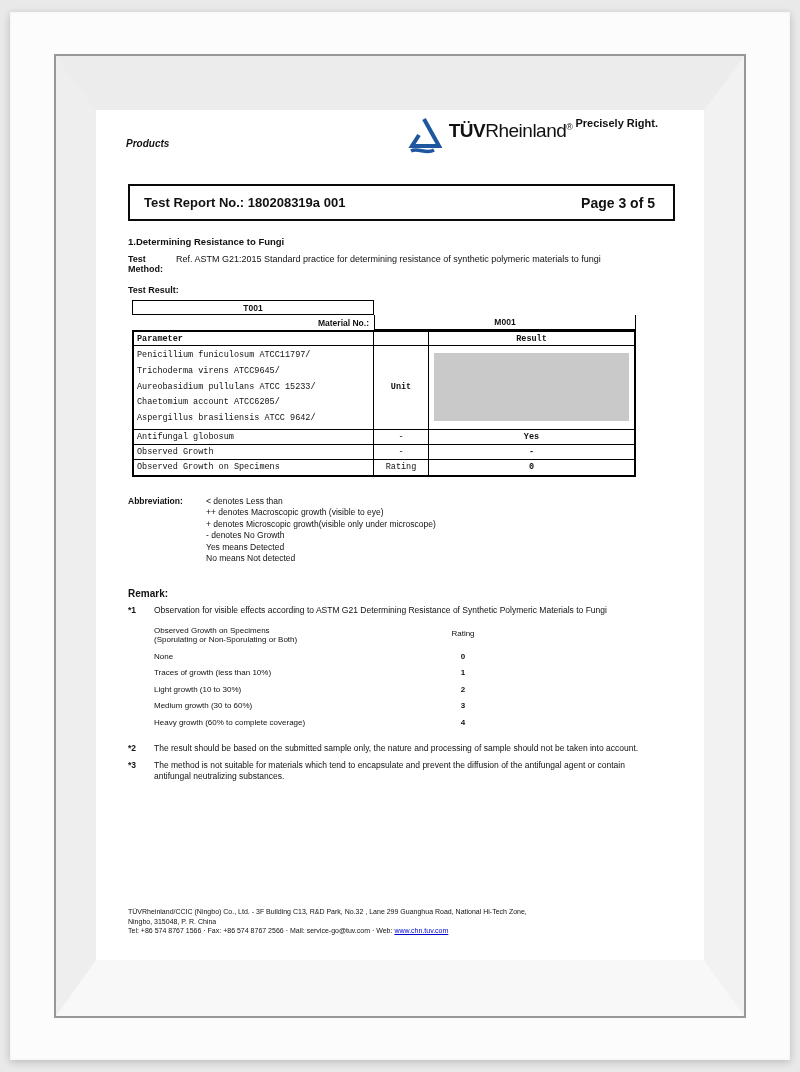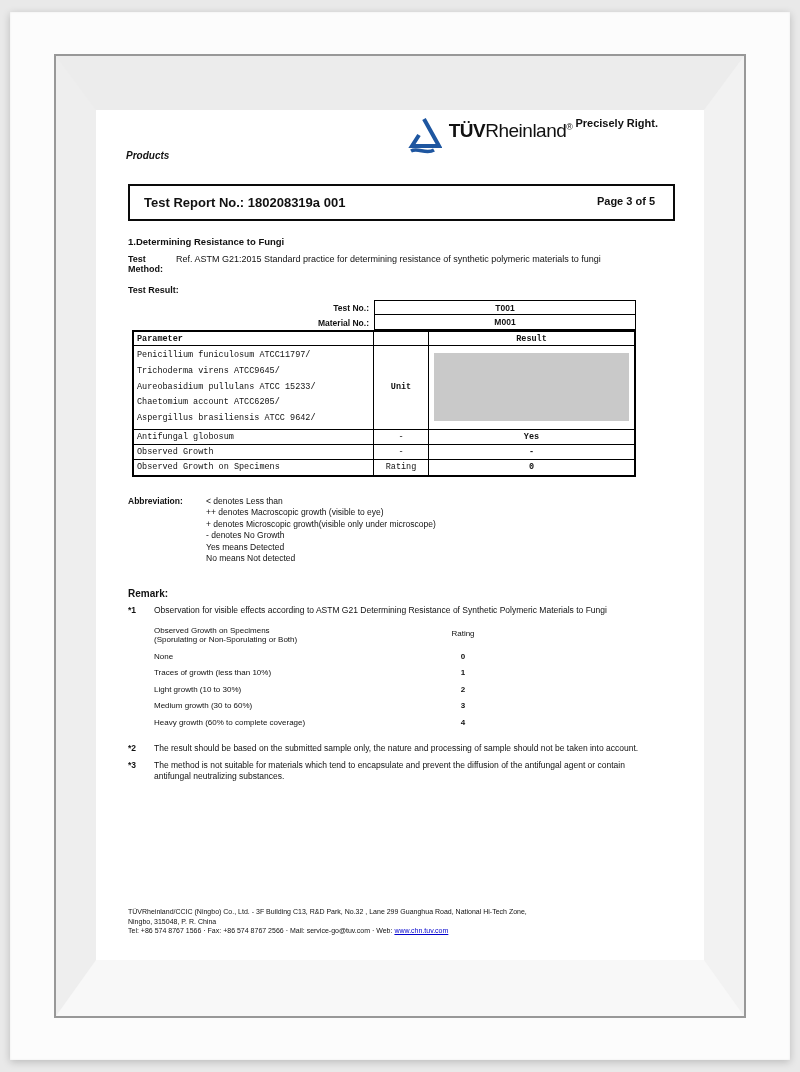--- a/index.html
+++ b/index.html
@@ -24,36 +24,36 @@
   .frame-bevel {
     position:absolute; left:46px; top:44px; right:46px; bottom:44px;
     border-style:solid;
     border-width:54px 40px 56px 40px;
     border-color:#ececec #f2f2f2 #f8f8f8 #eeeeee;
     background:#ffffff;
   }
   .paper { position:relative; width:100%; height:100%; background:#fff; }
 
   
-  .products { position:absolute; left:30px; top:40px; font-size:10px; font-weight:bold; font-style:italic; }
+  .products { position:absolute; left:30px; top:28px; font-size:10px; font-weight:bold; font-style:italic; }
   .logo { position:absolute; right:46px; top:6px; display:flex; align-items:flex-start; gap:7px; }
   .logo-text { display:flex; flex-direction:row; }
   .brand-line { font-size:19px; letter-spacing:-0.5px; line-height:22px; white-space:nowrap; }
   .brand-bold { font-weight:bold; }
   .brand-reg { font-size:9px; vertical-align:super; }
   .tagline { font-size:11px; font-weight:bold; margin-top:1px; padding-left:3px; }
 
   .report-box {
     position:absolute; left:32px; top:74px; width:547px; height:37px;
     border:2px solid #0a0a0a;
     display:flex; align-items:center; justify-content:space-between;
     padding:0 18px 0 14px;
   }
   .report-title { font-size:13px; font-weight:bold; }
-  .page-info { font-size:11px; font-weight:bold; align-self:flex-start; margin-top:9px; }
+  .page-info { font-size:14px; font-weight:bold; align-self:flex-start; margin-top:9px; }
 
   
   .flow { position:absolute; left:32px; top:126px; width:550px; font-size:9px; }
   .section-heading { font-size:9.5px; font-weight:bold; }
   .method-row { display:flex; margin-top:7px; }
   .method-label { width:48px; font-weight:bold; flex:none; }
   .method-text { width:468px; line-height:11px; }
   .result-label { font-weight:bold; margin-top:11px; }
 
   
@@ -131,21 +131,20 @@
 
         <div class="method-row">
           <span class="method-label">Test Method:</span>
           <span class="method-text">Ref. ASTM G21:2015 Standard practice for determining resistance of synthetic polymeric materials to fungi</span>
         </div>
 
         <div class="result-label">Test Result:</div>
 
         <div class="tbl">
           <div class="tbl-introw">
-            <span class="lbl">Test No.:</span>
             <span class="valbox">T001</span>
           </div>
           <div class="tbl-introw second">
             <span class="lbl">Material No.:</span>
             <span class="valbox">M001</span>
           </div>
 
           <div class="tbl-main">
             <div class="trow hdr-row">
               <span class="tcell bold">Parameter</span>

